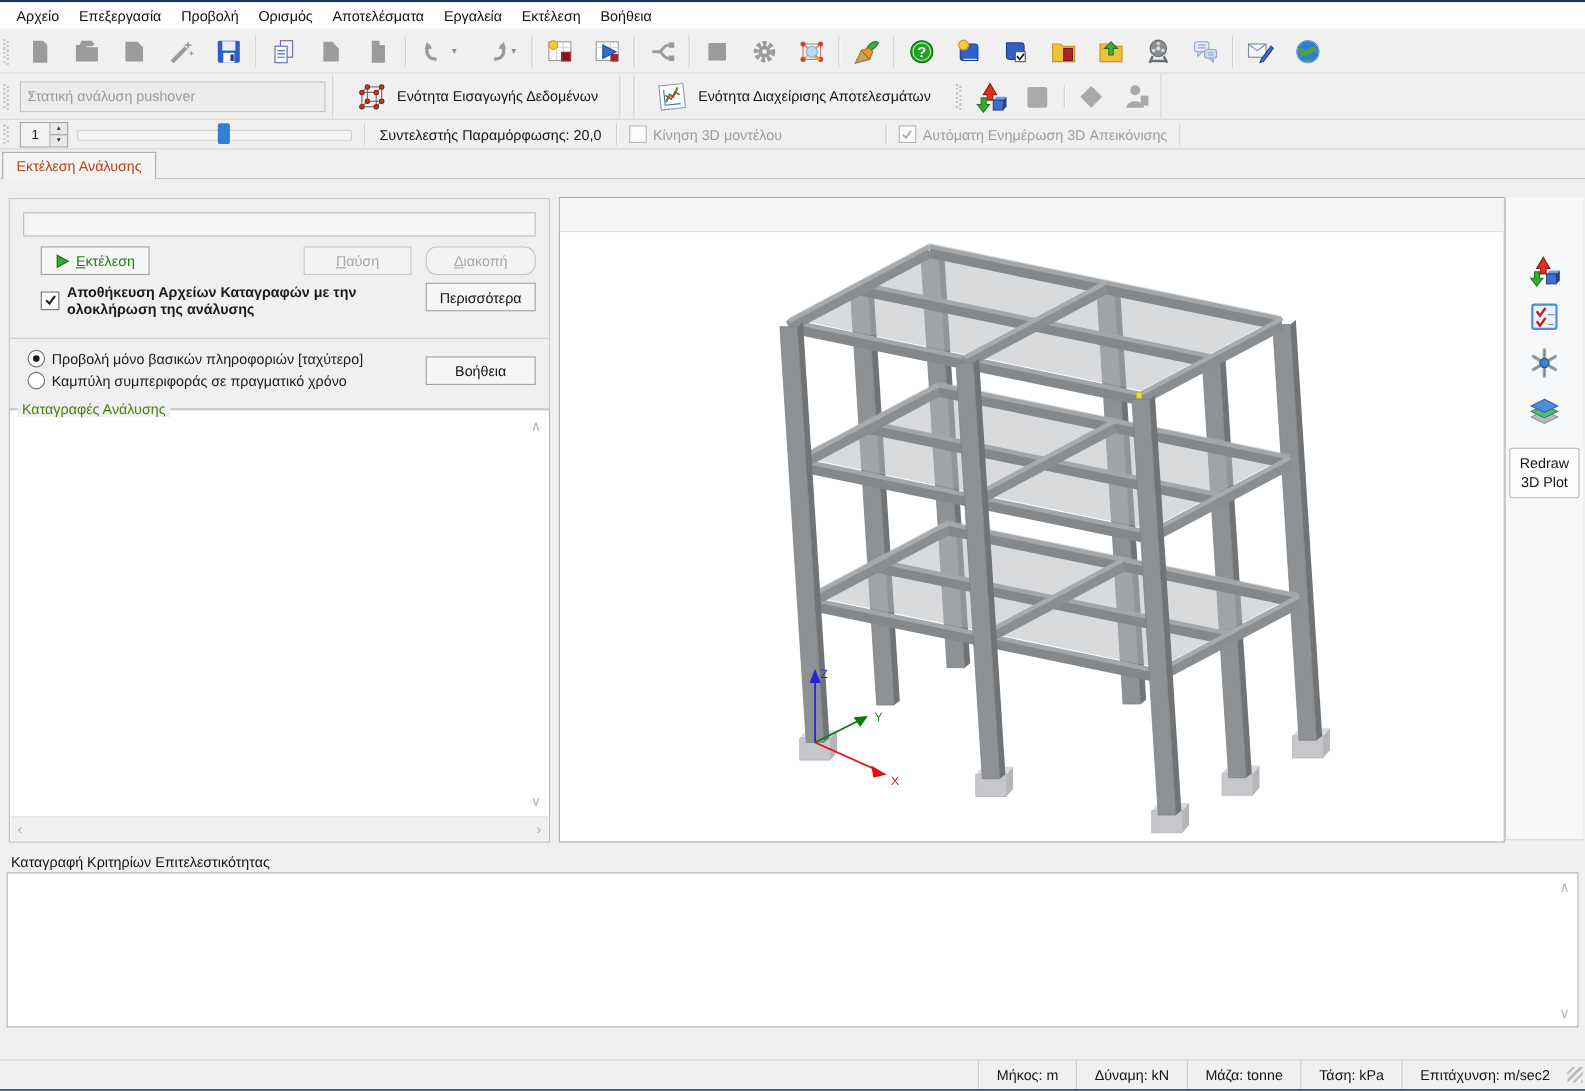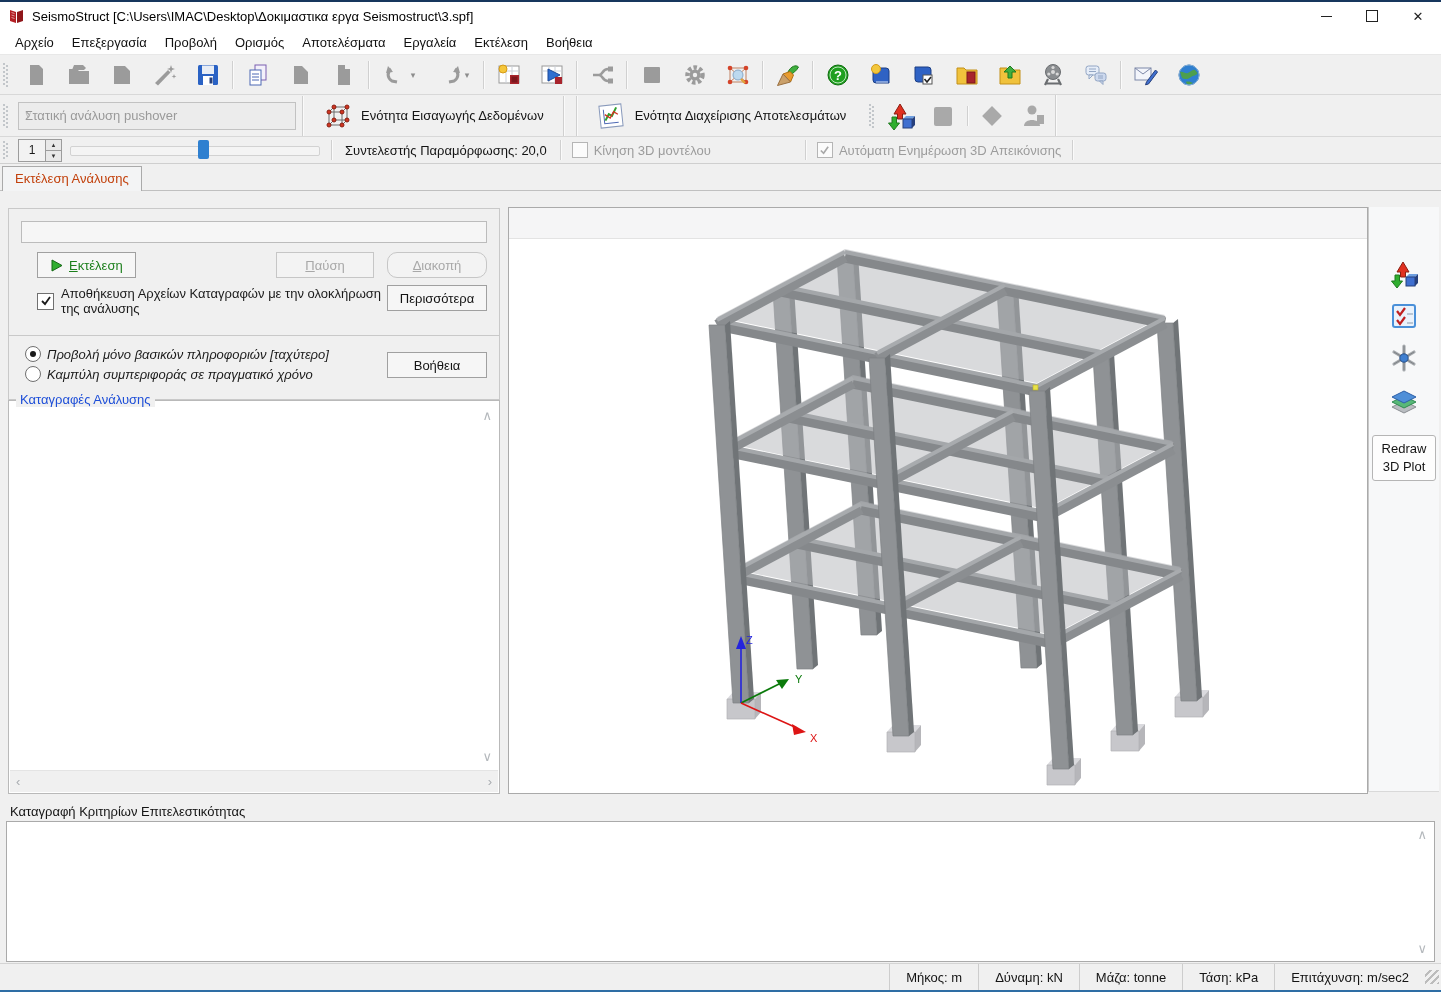--- a/index.html
+++ b/index.html
@@ -70,22 +70,22 @@
   .btnrow{display:flex;align-items:center;margin:9px 12px 0 28px;}
   .btn{height:24px;padding:0 12px;display:flex;align-items:center;justify-content:center;
     background:#f6f6f6;border:1px solid #a0a0a0;color:#141414;}
   .btn.green{color:#1c7f1c;gap:6px;}
   .btn.disabled{color:#a8a8a8;border-color:#c6c6c6;background:#f3f3f3;}
   .cbrow{display:flex;align-items:center;margin:8px 12px 0 28px;}
   .cb-box2{width:15px;height:15px;border:1px solid #707070;background:#fff;display:flex;align-items:center;justify-content:center;flex:0 0 auto;}
   .cb-box2 svg{width:12px;height:12px;}
   .radio{width:14px;height:14px;border:1px solid #707070;border-radius:50%;background:#fff;display:flex;align-items:center;justify-content:center;flex:0 0 auto;}
   .radio .dot{width:6px;height:6px;border-radius:50%;background:#1a1a1a;}
-  .radiorow{display:flex;align-items:center;gap:6px;margin:4px 0 0 16px;font-style:italic;}
-  .logs-label{position:absolute;left:16px;top:201px;background:#f0f0f0;padding:0 4px;z-index:2;color:#1d4ed8;}
+  .radiorow{display:flex;align-items:center;gap:6px;margin:4px 0 0 16px;}
+  .logs-label{position:absolute;left:16px;top:201px;background:#f0f0f0;padding:0 4px;z-index:2;color:#4d7c0f;}
   .logs-box{position:absolute;left:8px;top:209px;width:490px;height:392px;border:1px solid #b9b9b9;background:#fff;}
   .chev{position:absolute;color:#b4b8bc;font-size:13px;line-height:1;}
   .hscroll{position:absolute;left:1px;right:1px;bottom:1px;height:21px;background:#f0f0f0;border-top:1px solid #e4e4e4;}
   .hscroll .left{position:absolute;left:6px;top:3px;color:#a8acb0;}
   .hscroll .right{position:absolute;right:6px;top:3px;color:#a8acb0;}
   
   .viewport{position:absolute;left:508px;top:16px;width:858px;height:585px;border:1px solid #aaaaaa;background:#ffffff;}
   .vp-head{height:30px;background:#f5f5f6;border-bottom:1px solid #e3e3e3;}
   
   .right-strip{position:absolute;left:1368px;top:16px;width:71px;height:585px;background:#f7f8f9;
@@ -105,39 +105,20 @@
   .sb-seg{padding:0 16px;height:100%;display:flex;align-items:center;border-left:1px solid #cdcdcd;color:#141414;}
   .sb-grip{width:14px;height:14px;margin-right:2px;
     background:repeating-linear-gradient(135deg,rgba(0,0,0,0) 0 3px,#bcbcbc 3px 5px);}
 </style>
 </head>
 <body>
 
 <div class="app">
   <div class="top-accent"></div>
 
-  <div class="titlebar">
-    <svg class="app-icon" viewBox="0 0 17 17">
-      <path d="M2 2 L8 4 L8 15 L2 13z" fill="#b41f24"></path>
-      <path d="M15 2 L9 4 L9 15 L15 13z" fill="#8f161a"></path>
-      <path d="M3.5 4.5 L6.5 5.5 M3.5 7 L6.5 8 M3.5 9.5 L6.5 10.5" stroke="#e9b7b9" stroke-width="0.8"></path>
-    </svg>
-    <span class="title-text">SeismoStruct  [C:\Users\IMAC\Desktop\Δοκιμαστικα εργα Seismostruct\3.spf]</span>
-    <div class="win-controls">
-      <div class="win-btn">
-          <span class="glyph-min"></span>
-        </div>
-      <div class="win-btn">
-          <span class="glyph-max"></span>
-        </div>
-      <div class="win-btn">
-          <span class="glyph-close">✕</span>
-        </div>
-    </div>
-  </div>
 
   <div class="menubar">
     <span class="menu-item">Αρχείο</span>
     <span class="menu-item">Επεξεργασία</span>
     <span class="menu-item">Προβολή</span>
     <span class="menu-item">Ορισμός</span>
     <span class="menu-item">Αποτελέσματα</span>
     <span class="menu-item">Εργαλεία</span>
     <span class="menu-item">Εκτέλεση</span>
     <span class="menu-item">Βοήθεια</span>
@@ -466,21 +447,21 @@
         <div class="btn disabled" style="width:74px;margin-left:13px;border-radius:10px;">
           <span><u>Δ</u>ιακοπή</span>
         </div>
       </div>
       <div class="cbrow">
         <span class="cb-box2">
             <svg viewBox="0 0 12 12">
               <path d="M2 6 l3 3 5 -7" stroke="#1a1a1a" stroke-width="1.8" fill="none"></path>
             </svg>
           </span>
-        <span style="margin-left:7px;">Αποθήκευση Αρχείων Καταγραφών με την ολοκλήρωση της ανάλυσης</span>
+        <span style="margin-left:7px;font-weight:bold;">Αποθήκευση Αρχείων Καταγραφών με την ολοκλήρωση της ανάλυσης</span>
         <div style="flex:1"></div>
         <div class="btn" style="width:74px;margin-top:-6px;">
           <span>Περισσότερα</span>
         </div>
       </div>
     </div>
 
     <div class="groupbox gb2">
       <div class="radiorow" style="margin-top:10px;">
         <span class="radio">

